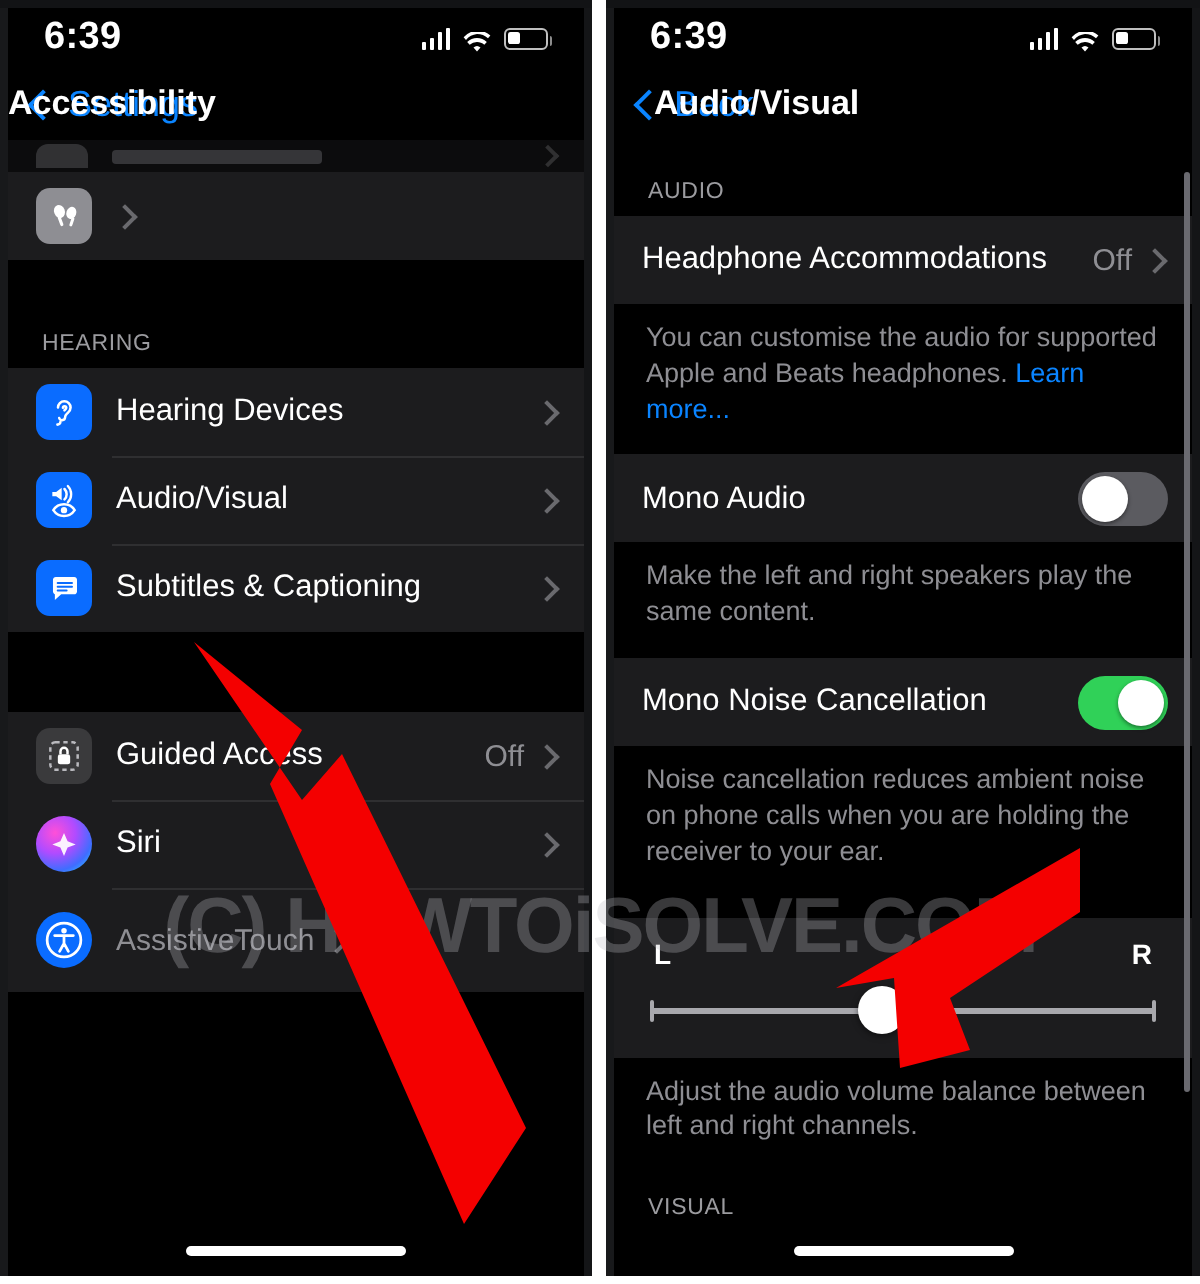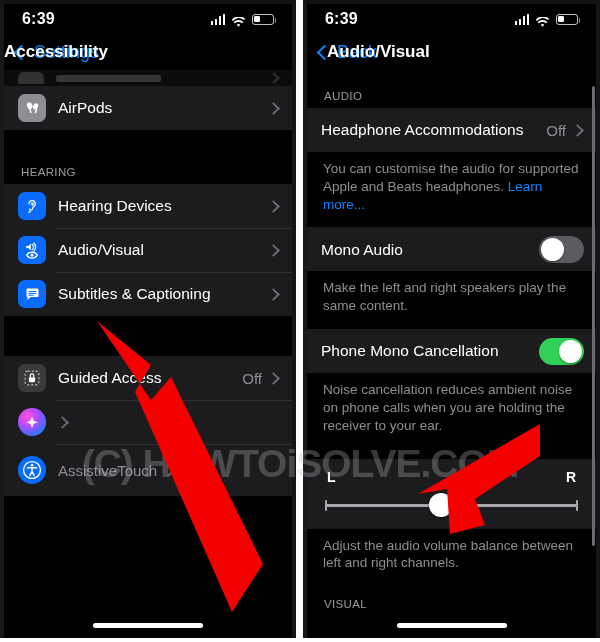--- a/index.html
+++ b/index.html
@@ -24,21 +24,21 @@
   .frame-r{position:absolute;right:0;top:0;bottom:0;width:4px;background:#141517;}
   .frame-top{position:absolute;left:0;right:0;top:0;height:4px;background:#121315;}
   .frame-bot{position:absolute;left:0;right:0;bottom:0;height:4px;background:#121315;}
 
   
   .statusbar{
     position:absolute;left:0;right:0;top:4px;height:30px;
     display:flex;align-items:center;justify-content:space-between;
     padding:0 22px;box-sizing:border-box;color:#fff;
   }
-  .clock{font-size:16px;font-weight:bold;letter-spacing:.2px;text-align:right;}
+  .clock{font-size:19px;font-weight:bold;letter-spacing:.2px;text-align:right;}
   .status-right{display:flex;align-items:center;gap:6px;}
   .cellular{display:flex;align-items:flex-end;gap:1.5px;height:11px;}
   .cellular i{display:block;width:2.5px;background:#fff;border-radius:.5px;}
   .cellular i:nth-child(1){height:4px;}
   .cellular i:nth-child(2){height:6px;}
   .cellular i:nth-child(3){height:8.5px;}
   .cellular i:nth-child(4){height:11px;}
   .wifi{width:15px;height:11px;position:relative;}
   .battery{
     width:22px;height:11px;border:1.4px solid rgba(255,255,255,.75);
@@ -214,21 +214,20 @@
 
         <div class="cell">
           <span class="icon" style="background:#8e8e93;">
             <svg viewBox="0 0 24 24" width="19" height="19">
               <ellipse cx="8.5" cy="8.5" rx="3.4" ry="4.2" transform="rotate(-20 8.5 8.5)" fill="#fff"></ellipse>
               <rect x="8.2" y="11.3" width="2" height="6.6" rx="1" transform="rotate(-20 9.2 14.6)" fill="#fff"></rect>
               <ellipse cx="16" cy="9.4" rx="3.1" ry="3.9" transform="rotate(18 16 9.4)" fill="#fff"></ellipse>
               <rect x="15.4" y="12" width="1.9" height="6" rx=".95" transform="rotate(18 16.3 15)" fill="#fff"></rect>
             </svg>
           </span>
-          <span class="label">AirPods</span>
           <span class="chev"></span>
         </div>
 
         <div class="gap" style="height:36px"></div>
         <div class="grp-hdr">HEARING</div>
 
         <div class="cell">
           <span class="icon" style="background:#0a6cff;">
             <svg viewBox="0 0 24 24" width="18" height="18" fill="none" stroke="#fff" stroke-width="1.7" stroke-linecap="round">
               <path d="M8 9a4.2 4.2 0 018.4 0c0 2.3-1.3 3.1-2.4 4.1-.9.8-1.3 1.5-1.3 2.6a2 2 0 01-3.9.3"></path>
@@ -284,20 +283,21 @@
           <span class="value">Off</span>
           <span class="chev"></span>
         </div>
 
         <div class="cell">
           <span class="icon" style="border-radius:50%;background:radial-gradient(circle at 34% 30%, #ff4fd8 0%, #b14bff 38%, #3f6dff 70%, #23e0ff 100%);">
             <svg viewBox="0 0 24 24" width="18" height="18">
                 <path d="M12 4.6l2.4 5.6 5.4 2.1-5.4 2.1L12 20l-2.4-5.6L4.2 12.3l5.4-2.1z" fill="#fff" opacity=".92"></path>
               </svg>
           </span>
+          <span class="label">Siri</span>
           <span class="chev"></span>
         </div>
 
         <div class="cell" style="min-height:52px">
           <span class="icon" style="background:#0a6cff;border-radius:50%;">
             <svg viewBox="0 0 24 24" width="22" height="22">
               <circle cx="12" cy="12" r="9.2" fill="none" stroke="#fff" stroke-width="1.5"></circle>
               <circle cx="12" cy="6.9" r="1.5" fill="#fff"></circle>
               <path d="M6.9 9.6h10.2M12 9.6v4.2M12 13.8l-2.4 4.4M12 13.8l2.4 4.4" stroke="#fff" stroke-width="1.5" stroke-linecap="round" fill="none"></path>
             </svg>
@@ -366,21 +366,21 @@
         <div class="cell noicon">
           <span class="label">Mono Audio</span>
           <span class="switch">
               <span class="knob"></span>
             </span>
         </div>
 
         <div class="footnote">Make the left and right speakers play the same content.</div>
 
         <div class="cell noicon">
-          <span class="label">Phone Mono Cancellation</span>
+          <span class="label">Mono Noise Cancellation</span>
           <span class="switch on">
               <span class="knob"></span>
             </span>
         </div>
 
         <div class="footnote" style="padding-bottom:24px">Noise cancellation reduces ambient noise on phone calls when you are holding the receiver to your ear.</div>
 
 
         <div class="bal-cell">
           <div class="bal-lr">

